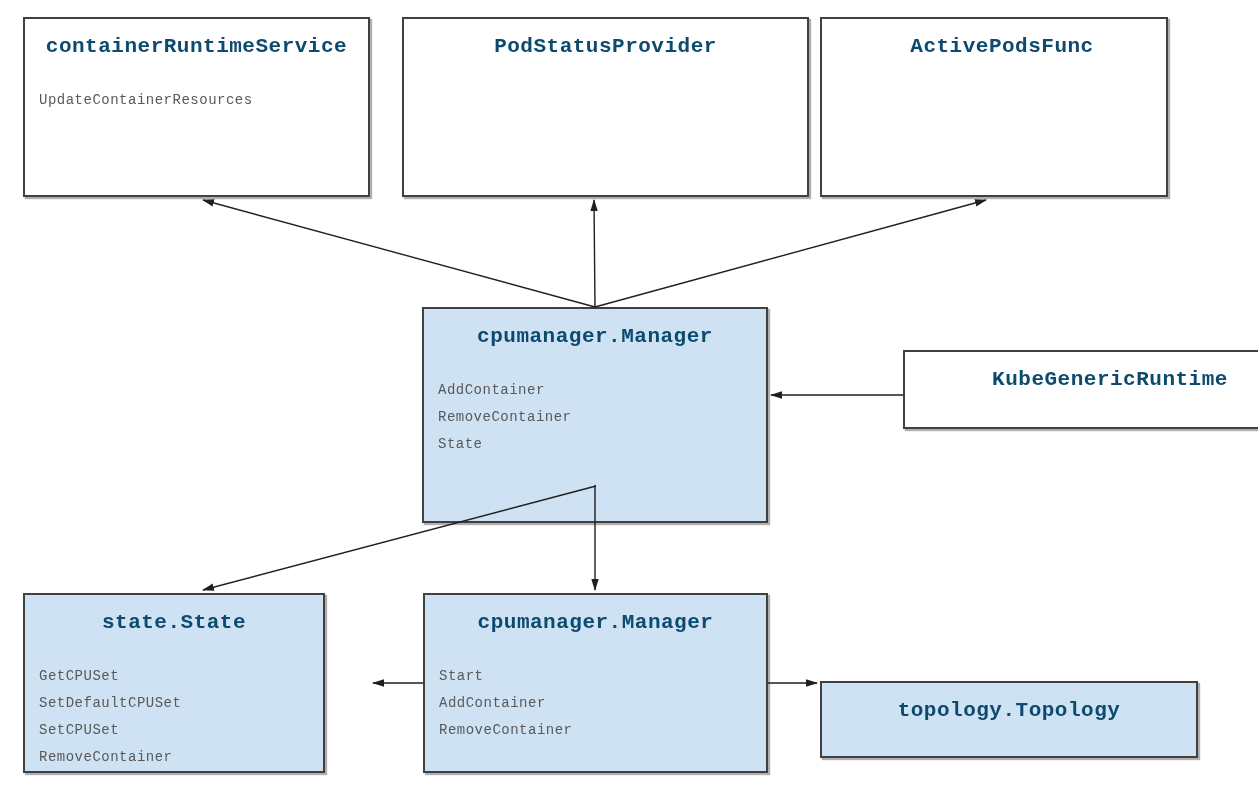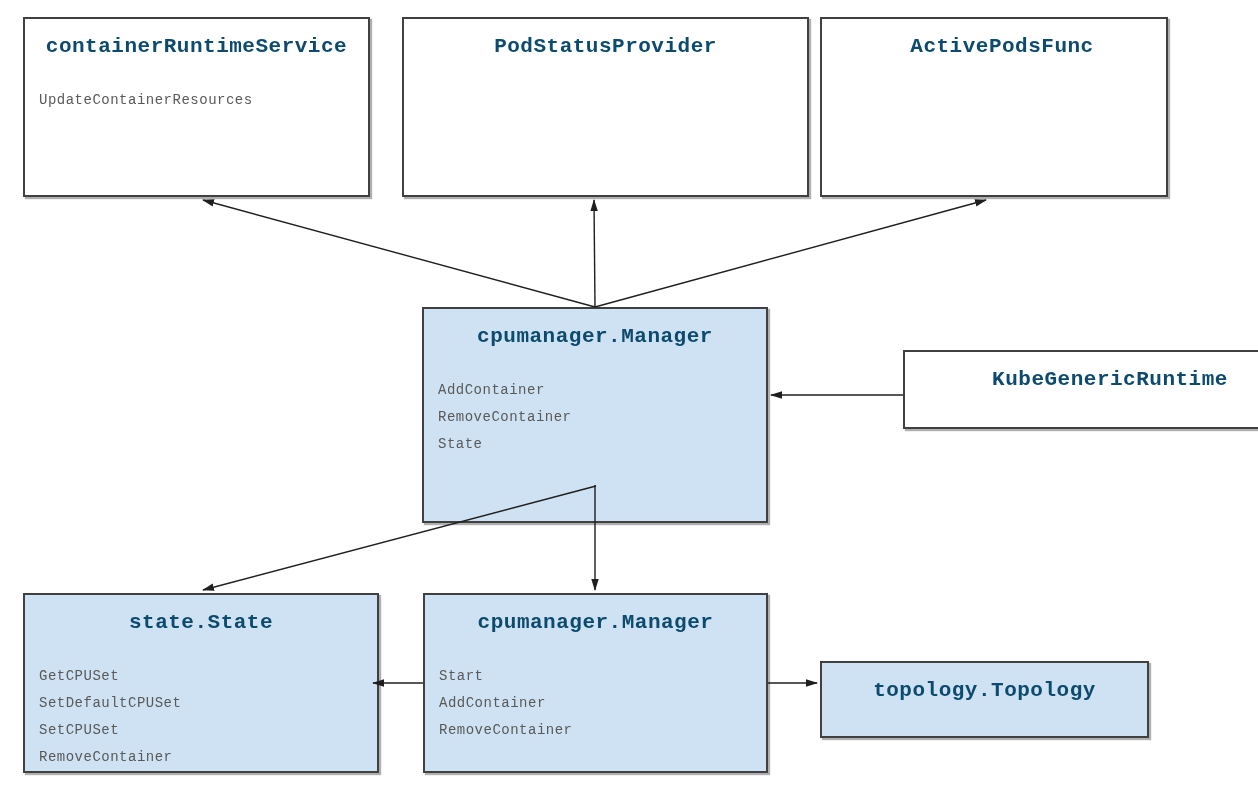--- a/index.html
+++ b/index.html
@@ -98,36 +98,36 @@
       <div class="method">AddContainer</div>
       <div class="method">RemoveContainer</div>
       <div class="method">State</div>
     </div>
   </div>
 
   <div class="box" style="left:903px; top:350px; width:414px; height:79px;">
     <div class="box-title">KubeGenericRuntime</div>
   </div>
 
-  <div class="box blue" style="left:23px; top:593px; width:356px; height:180px;">
+  <div class="box blue" style="left:23px; top:593px; width:302px; height:180px;">
     <div class="box-title">state.State</div>
     <div class="box-methods">
       <div class="method">GetCPUSet</div>
       <div class="method">SetDefaultCPUSet</div>
       <div class="method">SetCPUSet</div>
       <div class="method">RemoveContainer</div>
     </div>
   </div>
 
   <div class="box blue" style="left:423px; top:593px; width:345px; height:180px;">
     <div class="box-title">cpumanager.Manager</div>
     <div class="box-methods">
       <div class="method">Start</div>
       <div class="method">AddContainer</div>
       <div class="method">RemoveContainer</div>
     </div>
   </div>
 
-  <div class="box blue" style="left:820px; top:661px; width:329px; height:77px;">
+  <div class="box blue" style="left:820px; top:681px; width:378px; height:77px;">
     <div class="box-title">topology.Topology</div>
   </div>
 
 </div>
 
 </body></html>

